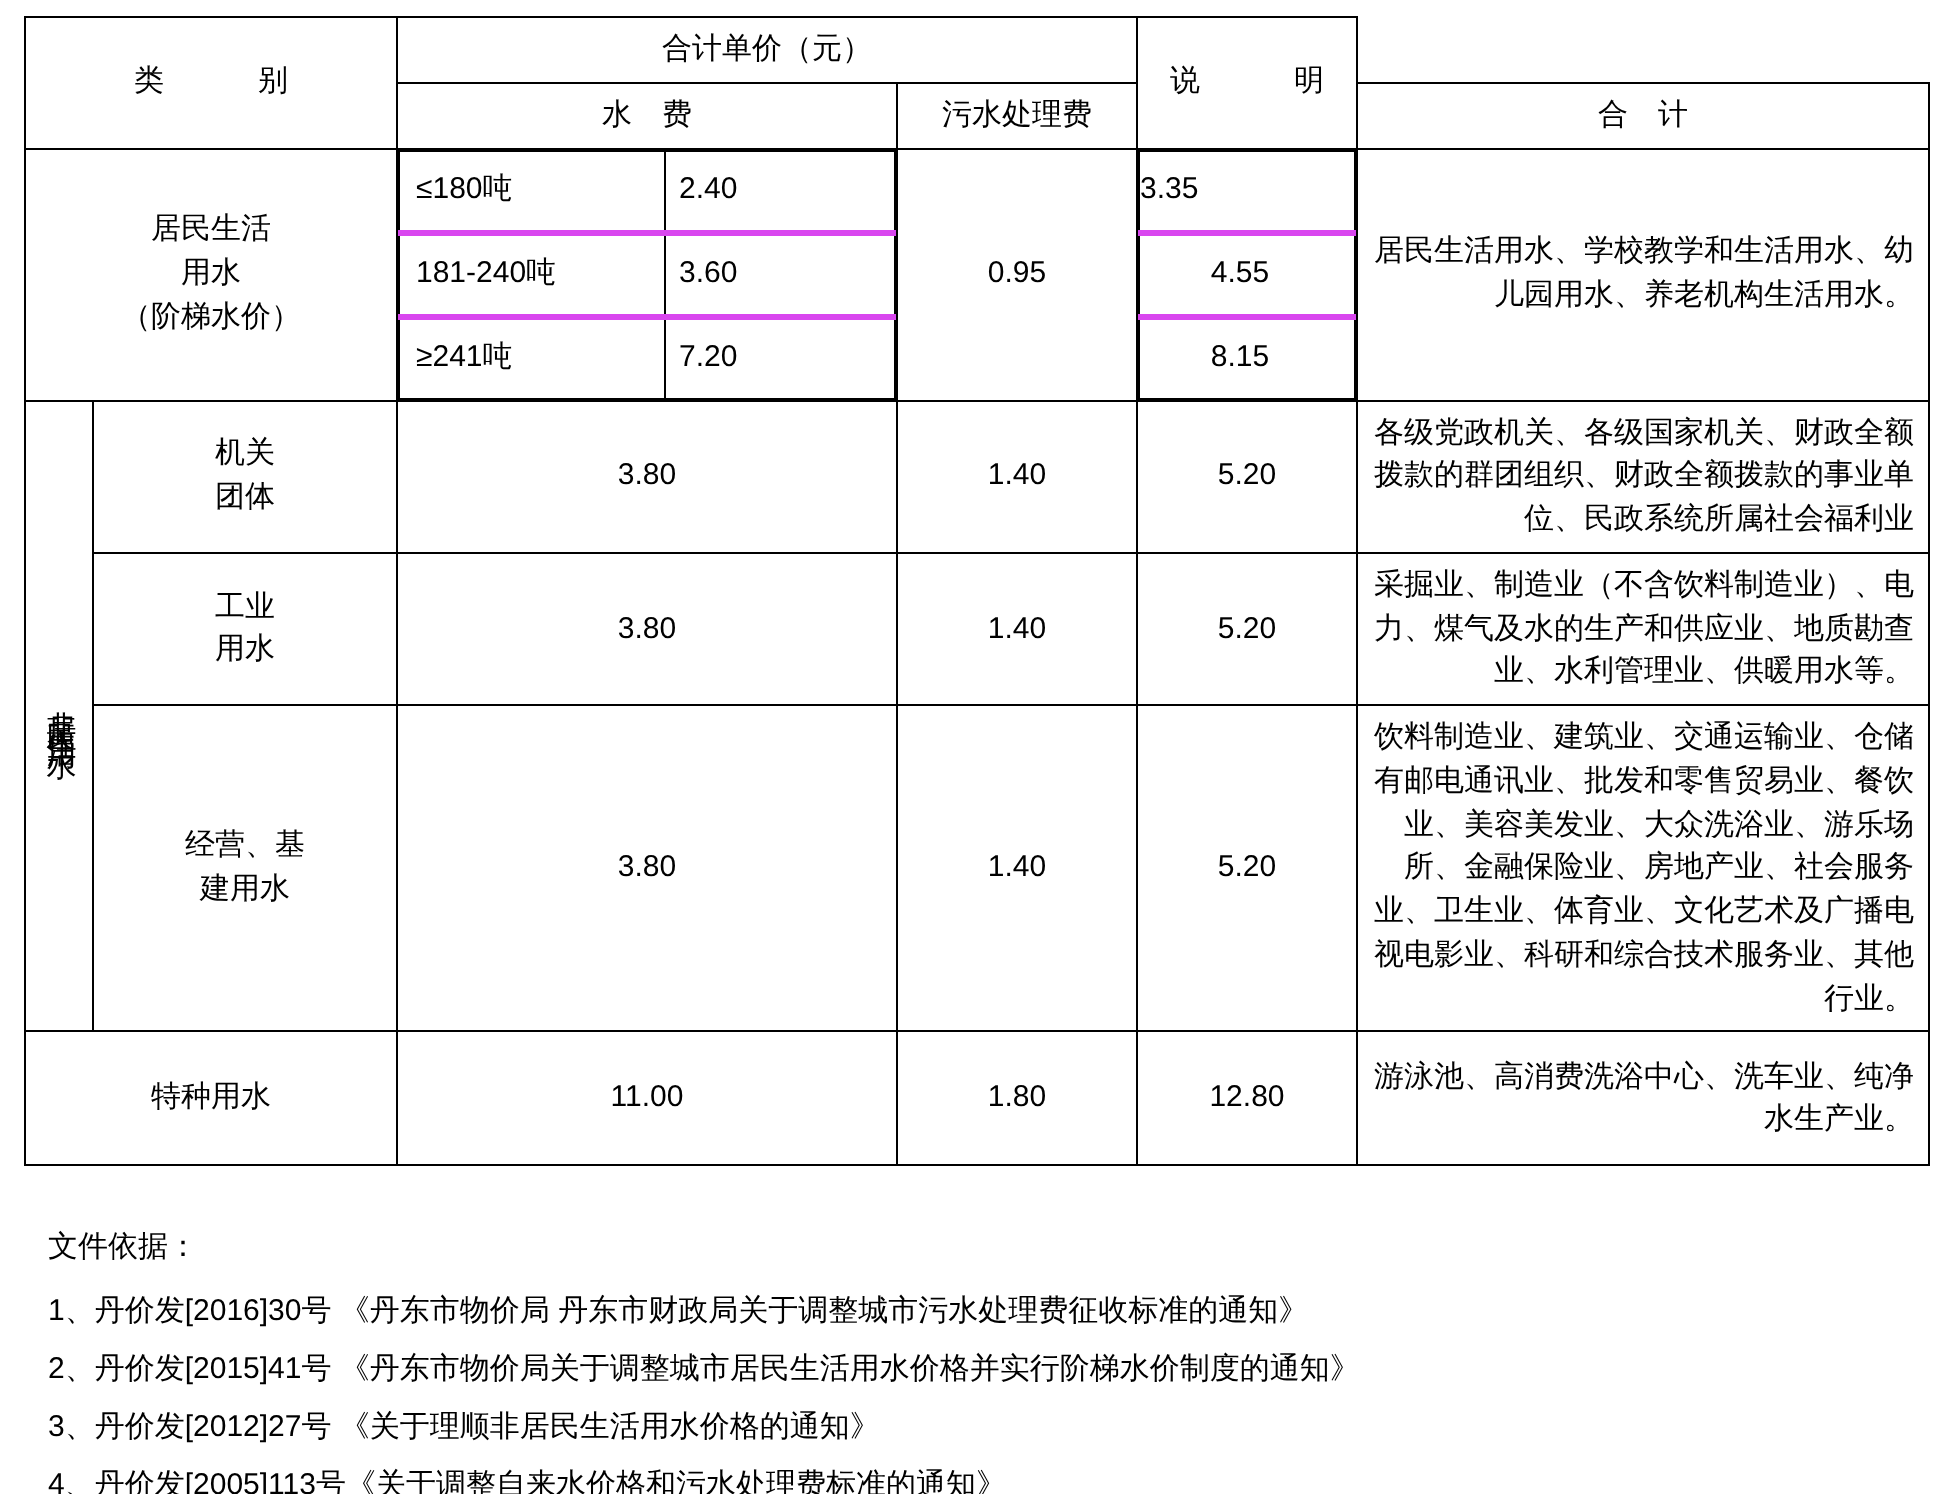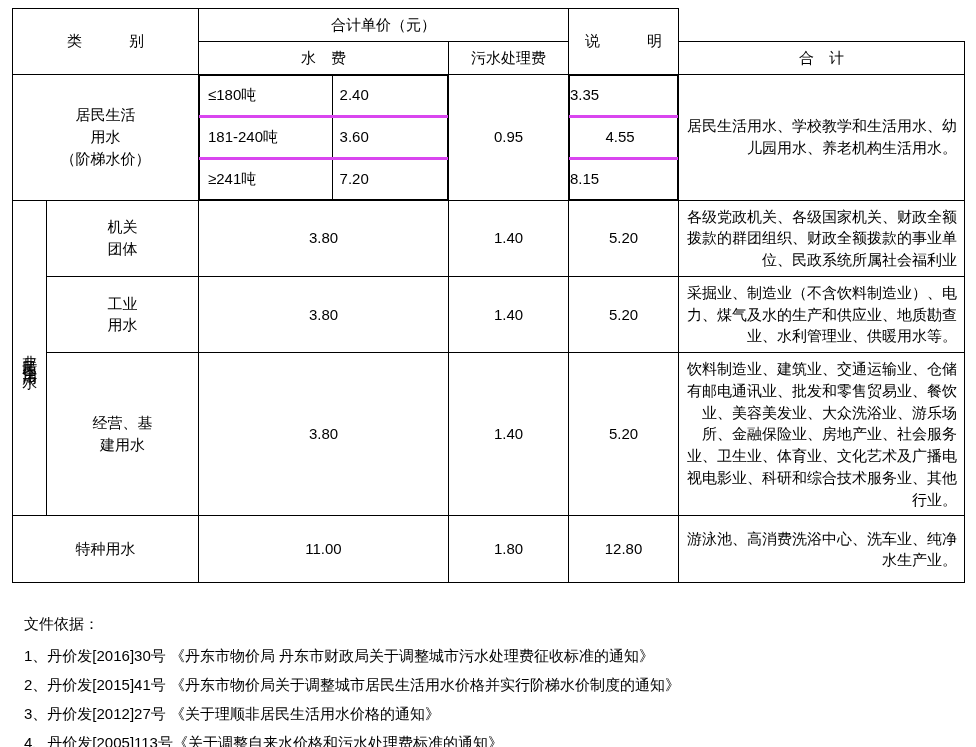--- a/index.html
+++ b/index.html
@@ -147,21 +147,21 @@
         <td style="padding:0">
           <table class="sub-ladder">
             <tbody>
               <tr>
                 <td class="price" style="text-align:left;padding-left:0">3.35</td>
               </tr>
               <tr>
                 <td class="price" style="text-align:center;padding-left:0">4.55</td>
               </tr>
               <tr>
-                <td class="price" style="text-align:left;padding-left:0">8.15</td>
+                <td class="price" style="text-align:center;padding-left:0">8.15</td>
               </tr>
             </tbody>
           </table>
         </td>
         <td class="desc">居民生活用水、学校教学和生活用水、幼儿园用水、养老机构生活用水。</td>
       </tr>
 
       <tr>
         <td rowspan="3" class="vert-label">
           <span class="vtext">非居民生活用水</span>

